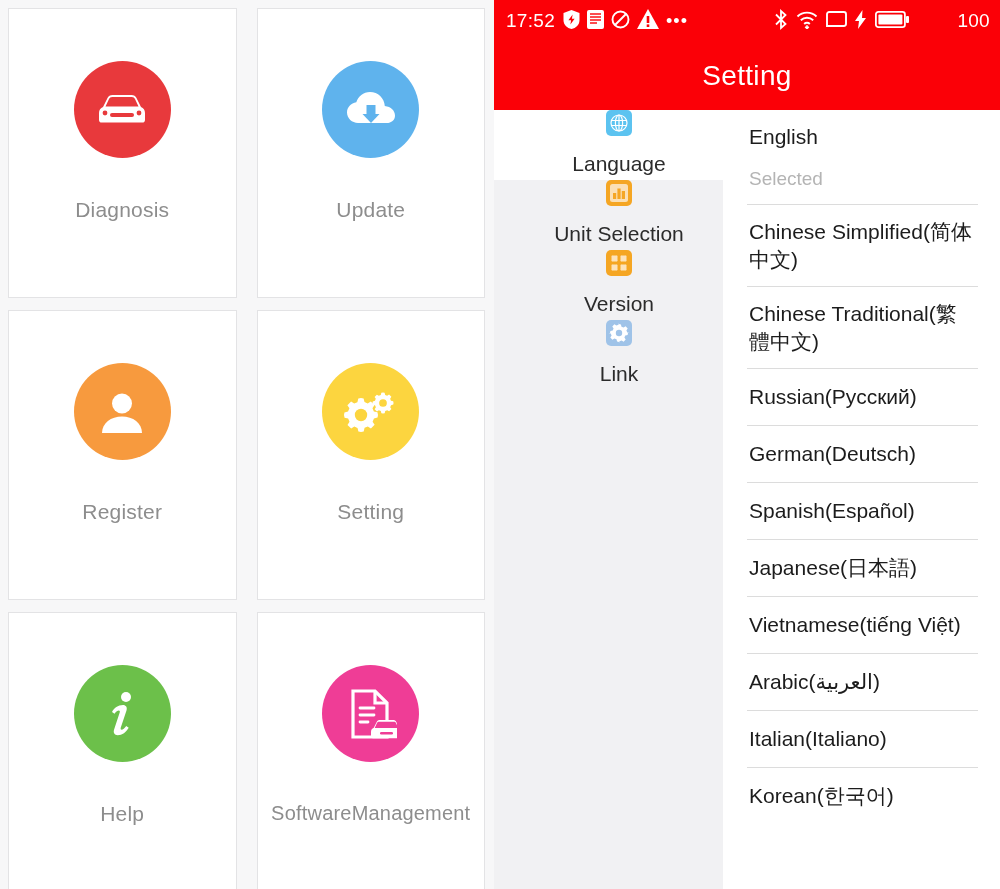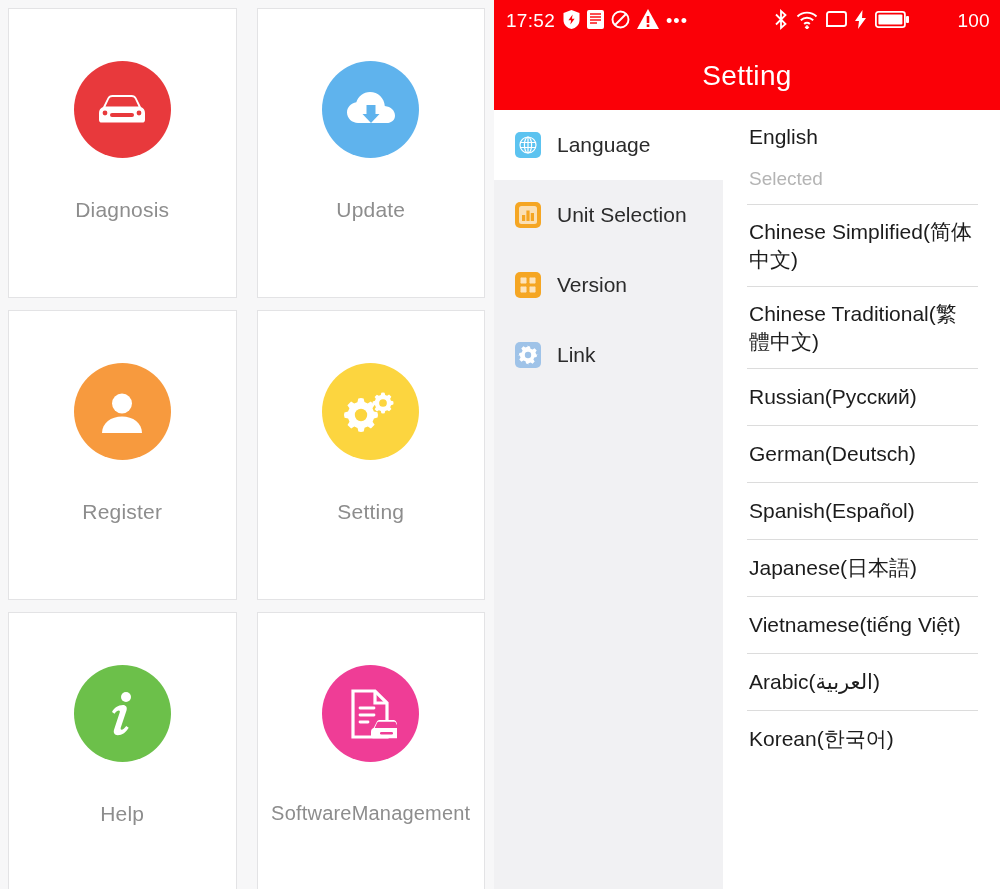--- a/index.html
+++ b/index.html
@@ -82,20 +82,21 @@
     background: #f1f1f3;
     padding-top: 0;
     flex: none;
   }
   .menu-item {
     height: 70px;
     display: flex; align-items: center;
     padding-left: 21px;
     gap: 16px;
     cursor: pointer;
+    flex-direction: column;
   }
   .menu-item.active { background: #ffffff; }
   .menu-label { font-size: 21px; color: #2b2b2b; }
   .mi-icon { width: 26px; height: 26px; flex: none; border-radius: 5px; position: relative; }
   .mi-icon svg { display: block; }
 
   .content {
     flex: 1;
     background: #ffffff;
     padding: 0 22px 0 24px;
@@ -374,20 +375,23 @@
         </div>
 
         <div class="lang-row compact">
           <div class="lang-name">Vietnamese(tiếng Việt)</div>
         </div>
 
         <div class="lang-row compact">
           <div class="lang-name">Arabic(العربية)</div>
         </div>
 
+        <div class="lang-row compact">
+          <div class="lang-name">Italian(Italiano)</div>
+        </div>
 
         <div class="lang-row compact">
           <div class="lang-name">Korean(한국어)</div>
         </div>
 
       </div>
 
     </div>
   </div>
 </div>

